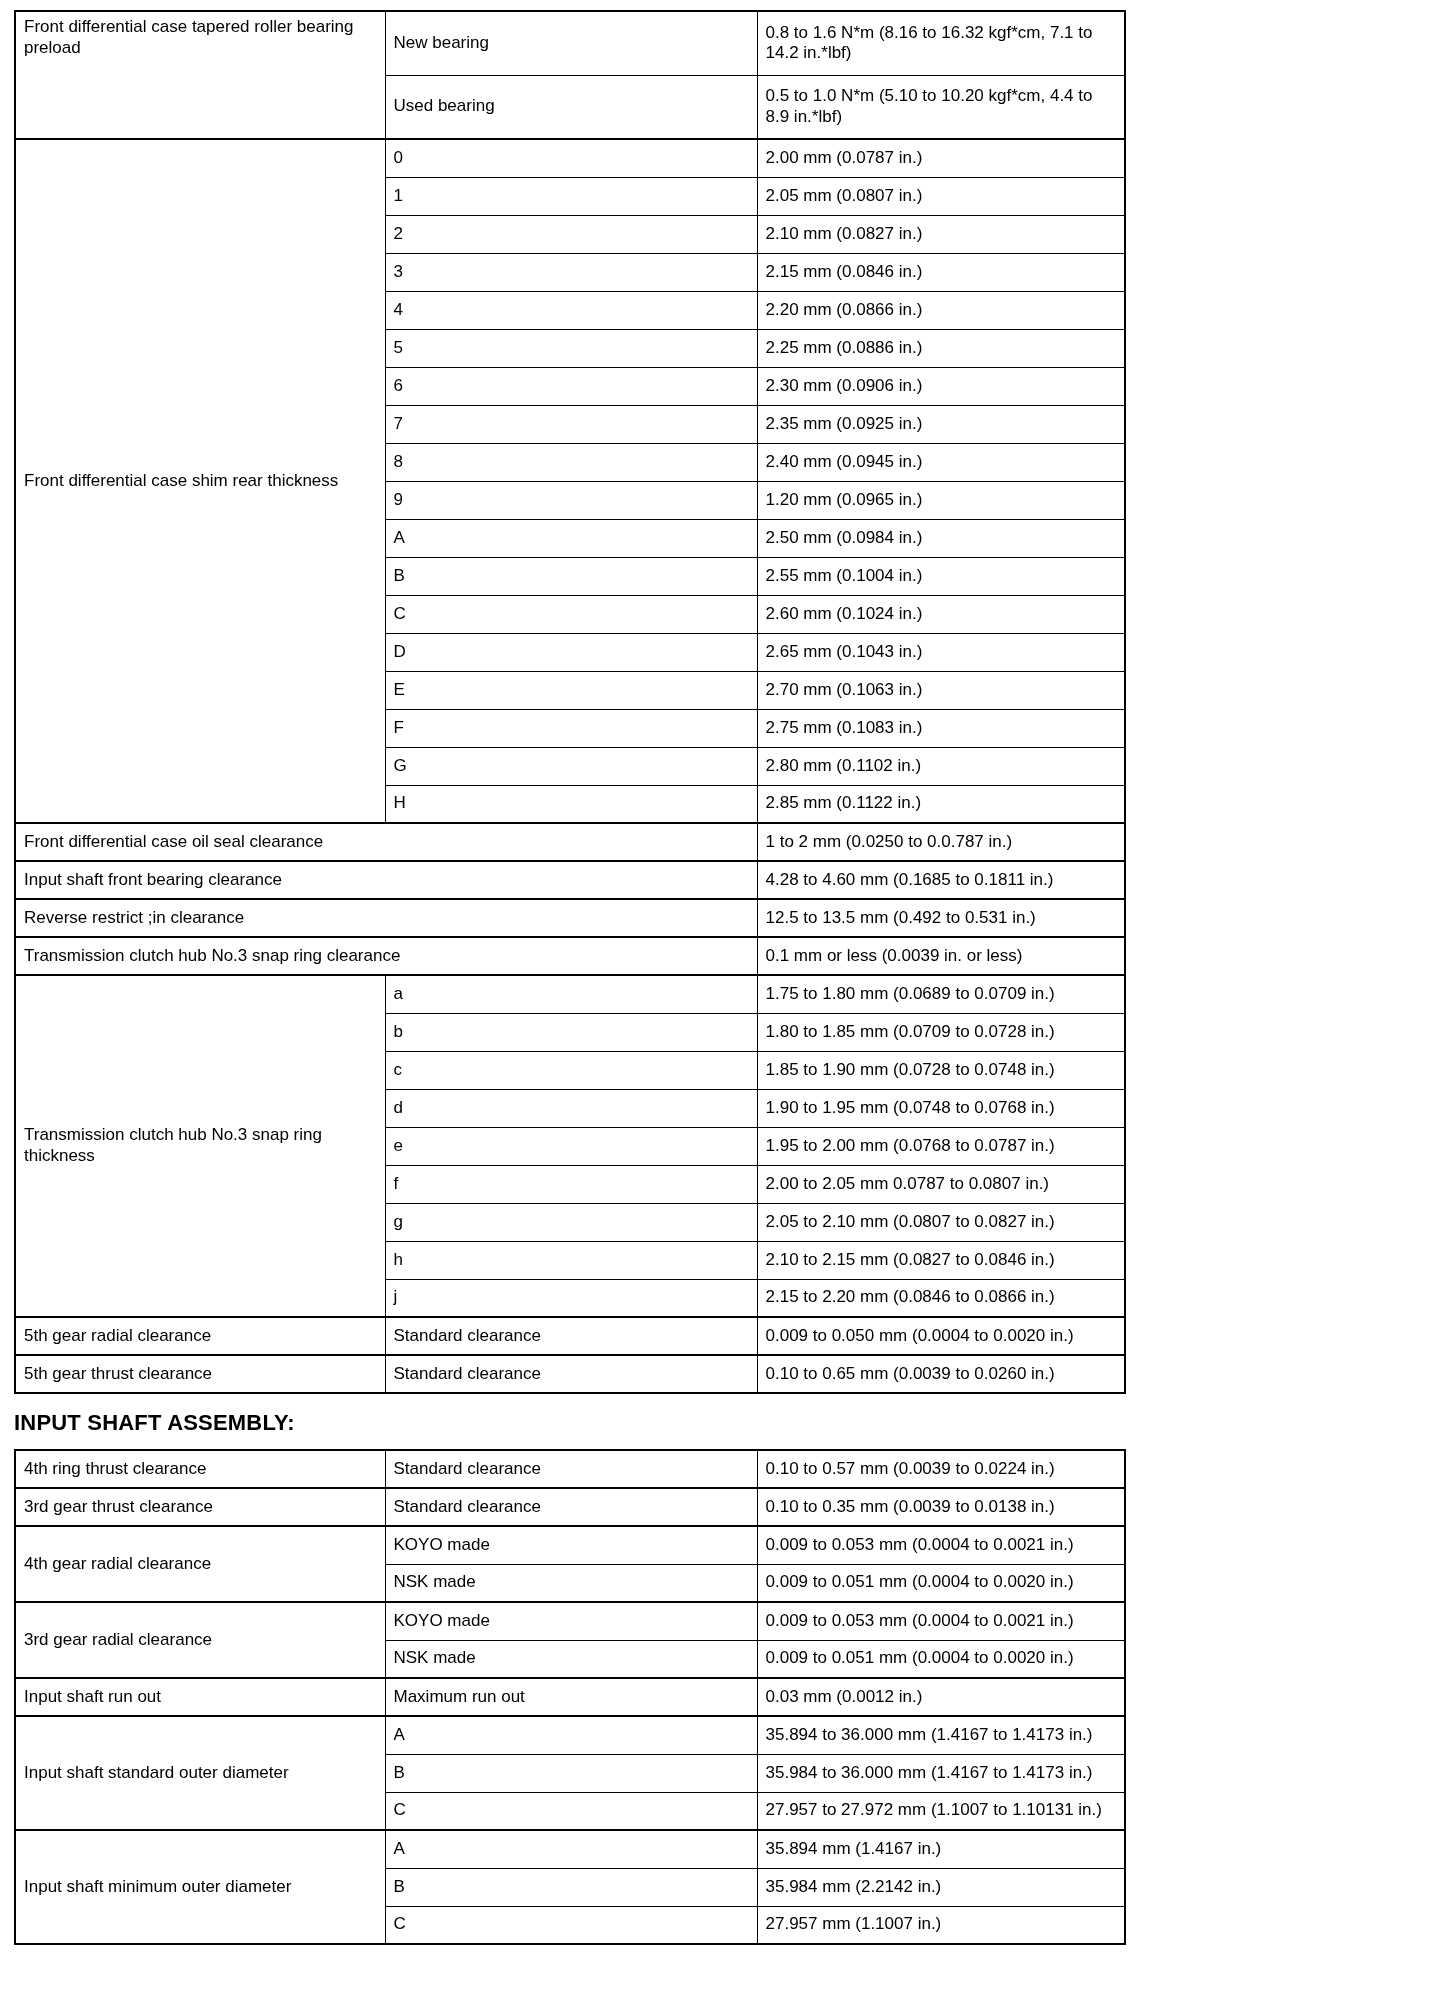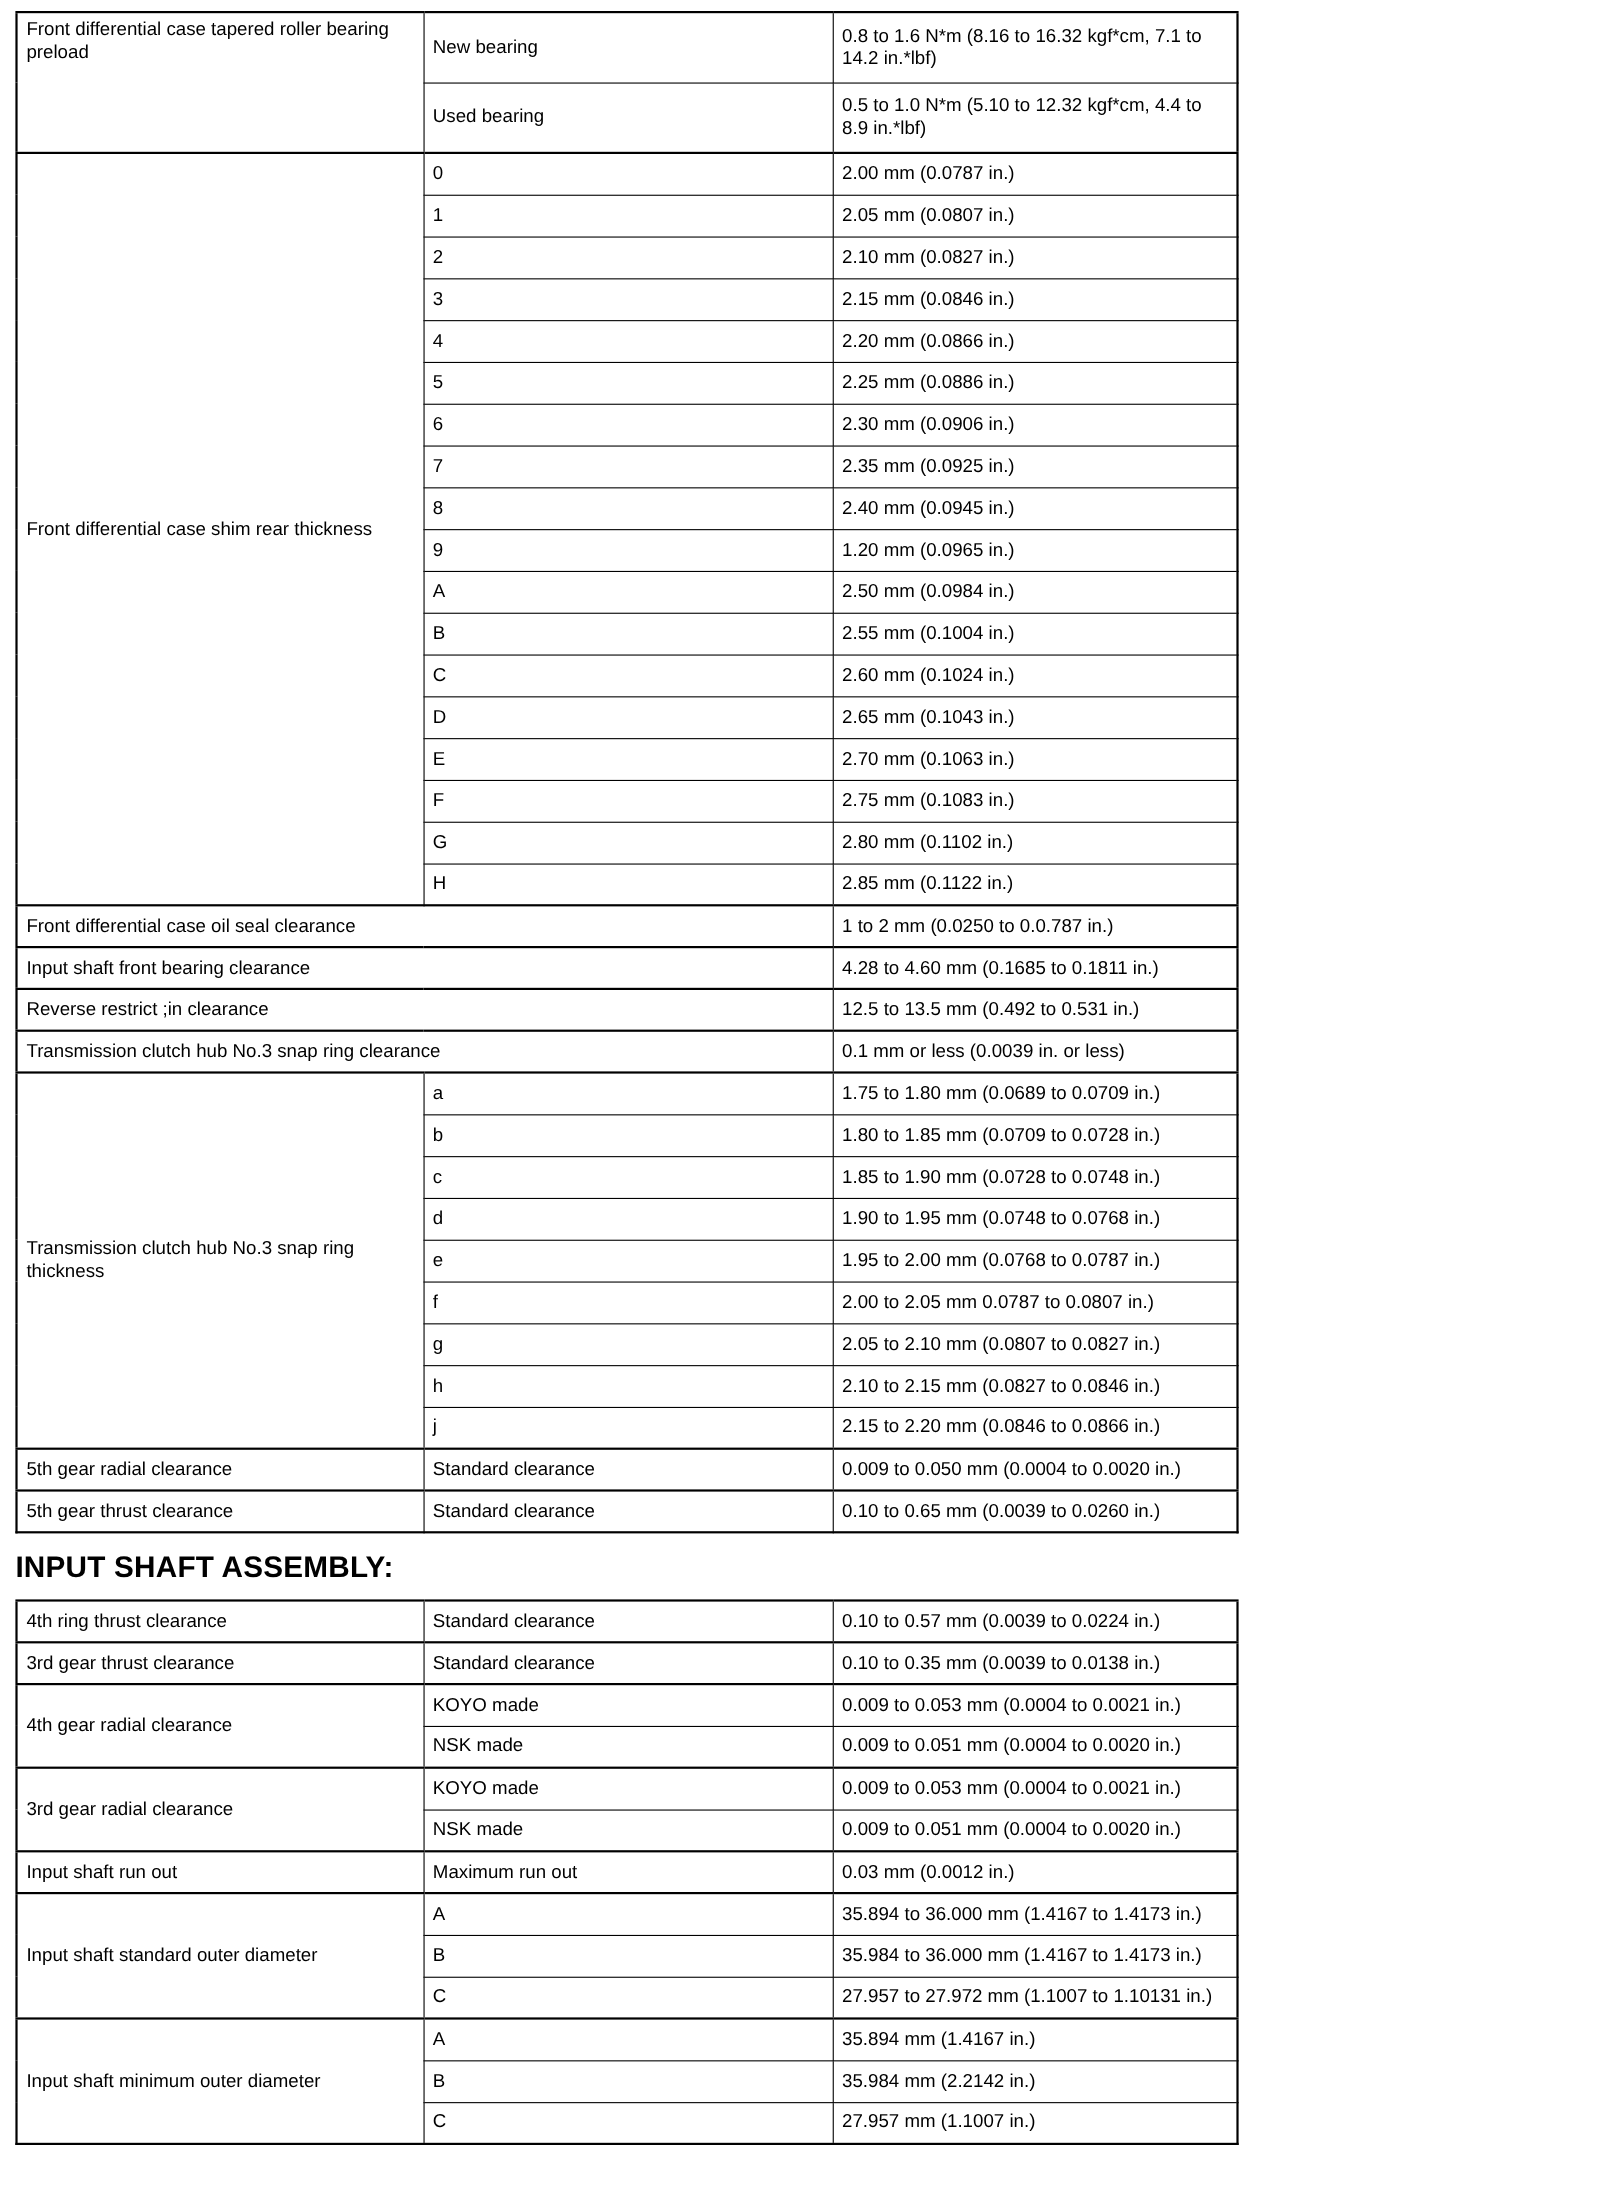--- a/index.html
+++ b/index.html
@@ -25,21 +25,21 @@
     font-size: 17px;
     line-height: 1.22;
     vertical-align: middle;
     word-wrap: break-word;
   }
   table.spec tr { height: 38px; }
   table.spec tr.tall { height: 64px; }
   table.spec tr.section-start td { border-top: 2px solid #000; }
   table.spec td.v-top { vertical-align: top; padding-top: 5px; }
   .section-heading {
-    font-size: 27px;
+    font-size: 22px;
     font-weight: bold;
     letter-spacing: 0.2px;
     margin: 16px 0 13px 0;
   }
 </style>
 </head>
 <body>
 
 <div class="page">
 
@@ -50,21 +50,21 @@
       <col style="width:368px">
     </colgroup>
     <tbody>
         <tr class="section-start tall">
           <td rowspan="2" class="v-top">Front differential case tapered roller bearing preload</td>
           <td>New bearing</td>
           <td>0.8 to 1.6 N*m (8.16 to 16.32 kgf*cm, 7.1 to 14.2 in.*lbf)</td>
         </tr>
         <tr class="tall">
           <td>Used bearing</td>
-          <td>0.5 to 1.0 N*m (5.10 to 12.32 kgf*cm, 4.4 to 8.9 in.*lbf)</td>
+          <td>0.5 to 1.0 N*m (5.10 to 10.20 kgf*cm, 4.4 to 8.9 in.*lbf)</td>
         </tr>
         <tr class="section-start">
           <td rowspan="18">Front differential case shim rear thickness</td>
           <td>0</td>
           <td>2.00 mm (0.0787 in.)</td>
         </tr>
         <tr>
           <td>1</td>
           <td>2.05 mm (0.0807 in.)</td>
         </tr>

